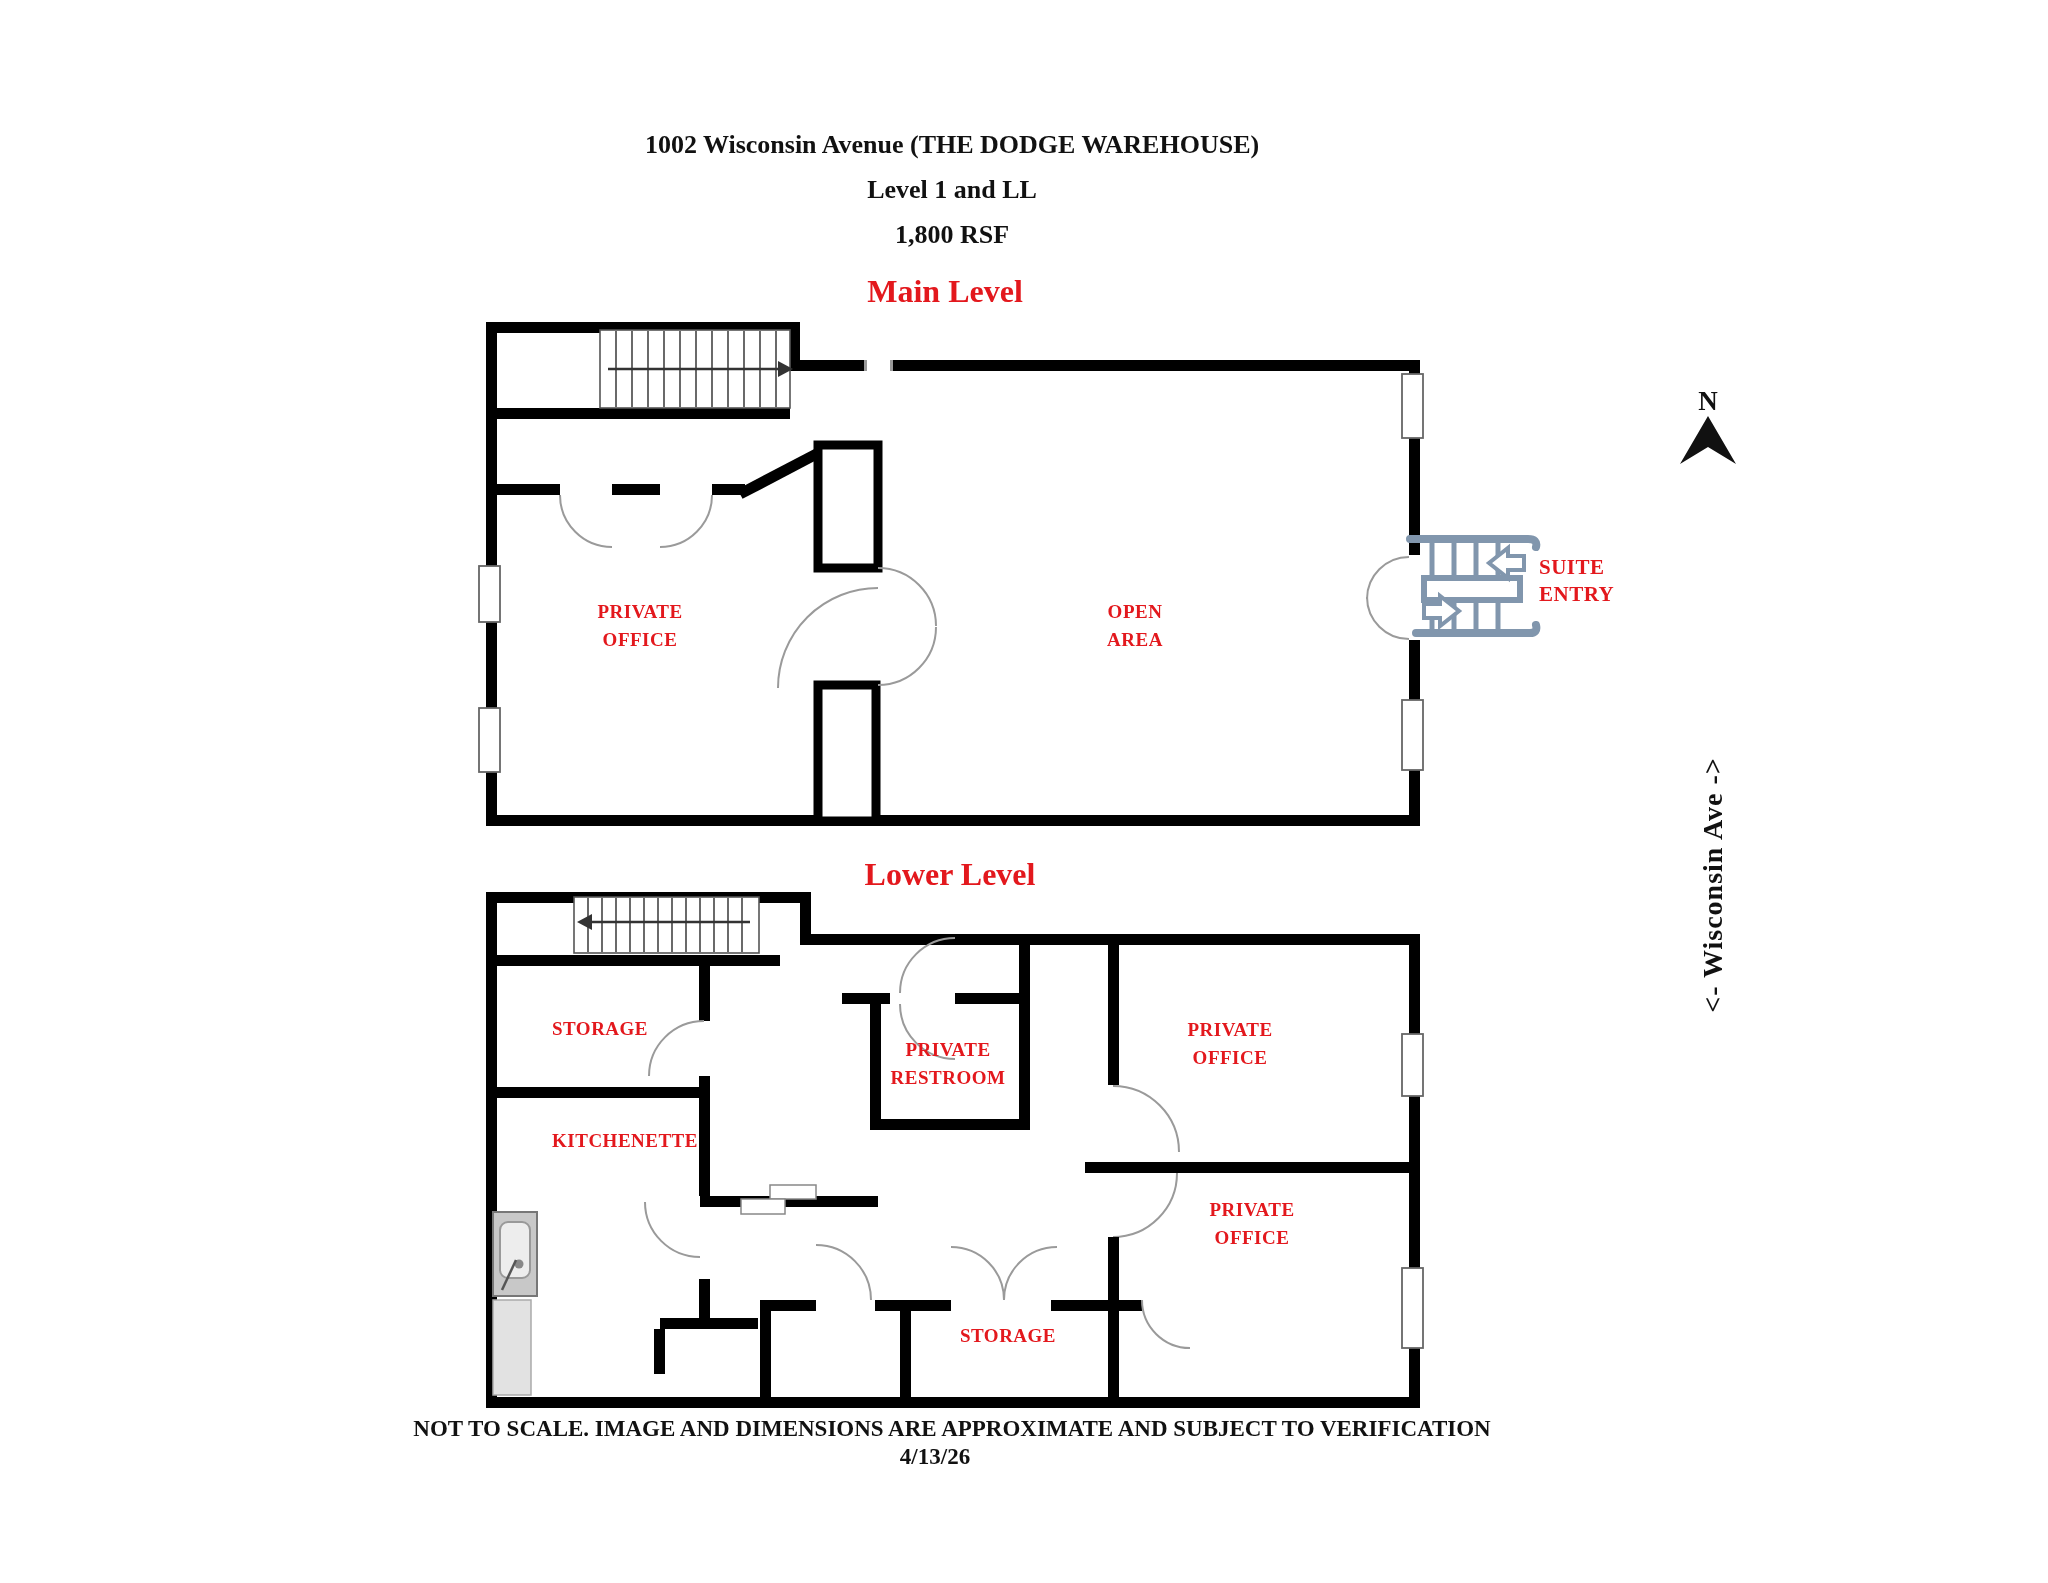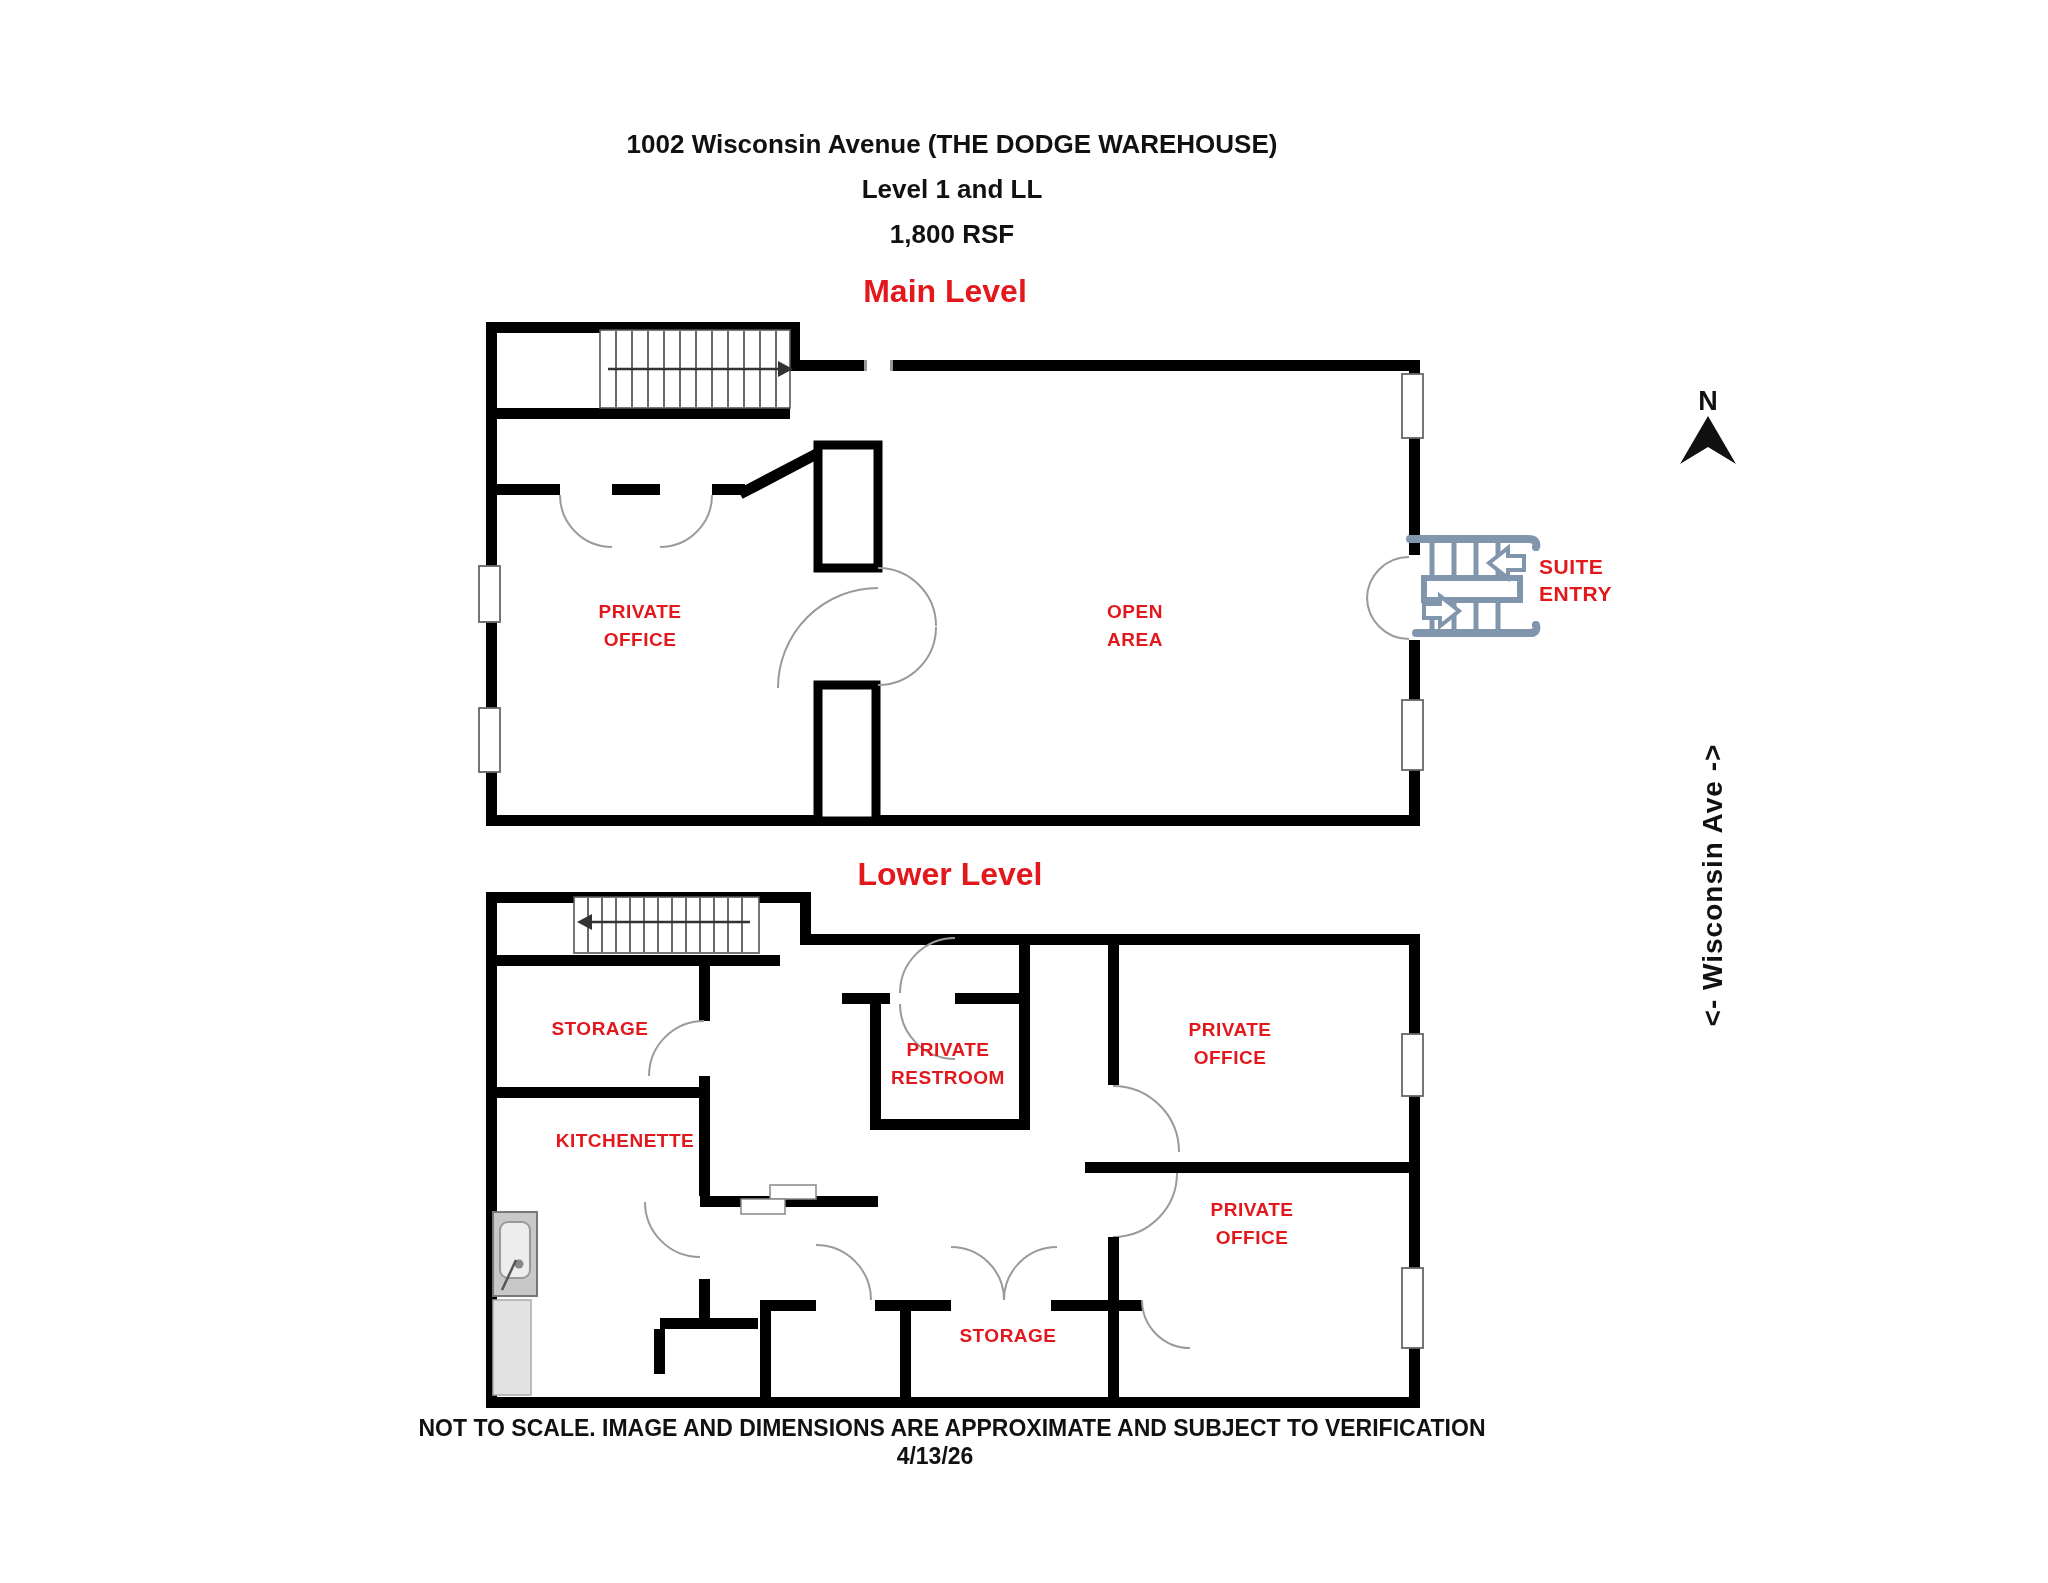--- a/index.html
+++ b/index.html
@@ -1,17 +1,17 @@
 <!DOCTYPE html>
 <html><head>
 <meta charset="utf-8">
 <style>
   html,body{margin:0;padding:0;background:#ffffff;}
   .canvas{position:relative;width:2048px;height:1583px;background:#ffffff;overflow:hidden;
-          font-family:Liberation Sans, sans-serif;}
+          font-family:Liberation Serif, serif;}
   svg{position:absolute;left:0;top:0;}
   .w{fill:#000000;}
   .arc{fill:none;stroke:#9a9a9a;stroke-width:2;}
   .win{fill:#ffffff;stroke:#666666;stroke-width:1.8;}
   .tread{stroke:#444444;stroke-width:1.6;}
   .stairframe{fill:#ffffff;stroke:#555555;stroke-width:1.6;}
   .sarrow{stroke:#333333;stroke-width:2.4;fill:none;}
   .sarrowhead{fill:#333333;}
   .blue{stroke:#8196ad;fill:none;}
   .bluefill{stroke:#8196ad;fill:#ffffff;}

